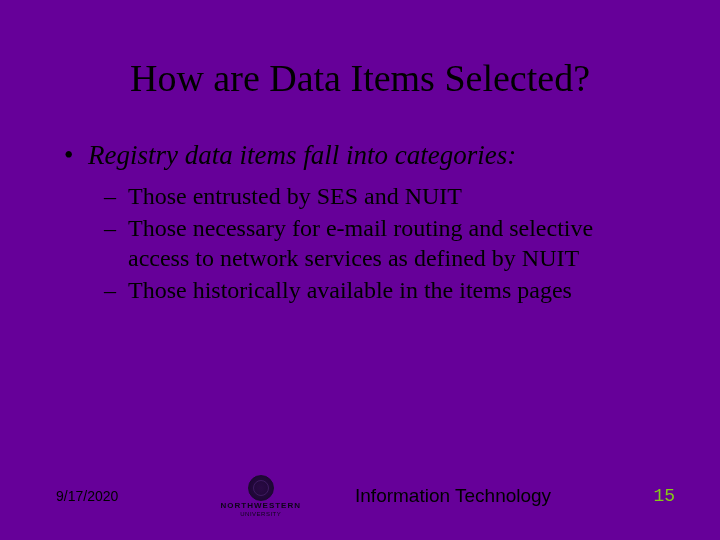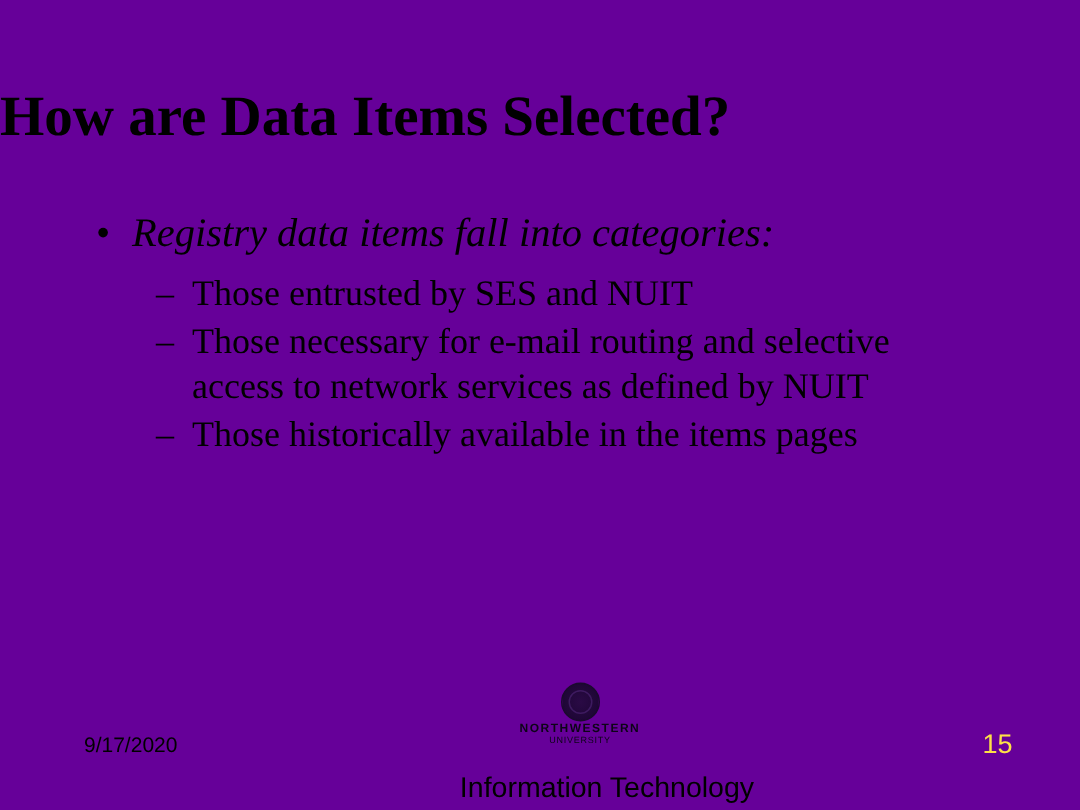--- a/index.html
+++ b/index.html
@@ -10,22 +10,23 @@
     color: #000;
     position: relative;
   }
   .slide {
     width: 720px;
     height: 540px;
     position: relative;
     padding: 0;
   }
   .title {
+    text-align: center;
     font-size: 38px;
-    font-weight: bold;
+    font-weight: normal;
     color: #000;
     padding-top: 56px;
     padding-bottom: 10px;
   }
   .content {
     padding: 30px 60px 0 60px;
   }
   .bullet-l1 {
     font-size: 27px;
     color: #000;
@@ -63,21 +64,21 @@
     justify-content: space-between;
     padding: 0 29px 0 56px;
   }
   .footer .date {
     font-size: 14px;
     font-family: Arial, Helvetica, sans-serif;
     color: #000;
   }
   .footer .center {
     display: flex;
-    flex-direction: column;
+    flex-direction: row;
     align-items: center;
     gap: 18px;
   }
   .footer .logo {
     display: flex;
     flex-direction: column;
     align-items: center;
     gap: 1px;
   }
   .footer .seal {
@@ -110,22 +111,22 @@
     line-height: 1;
   }
   .footer .dept {
     font-size: 19px;
     font-family: Arial, Helvetica, sans-serif;
     color: #000;
     margin-left: 36px;
   }
   .footer .pagenum {
     font-size: 18px;
-    font-family: Liberation Sans, sans-serif;
-    color: #fde047;
+    font-family: Liberation Mono, monospace;
+    color: #84cc16;
   }
 </style>
 </head>
 <body>
 
 <div class="slide">
 
   <h1 class="title">How are Data Items Selected?</h1>
 
   <div class="content">

